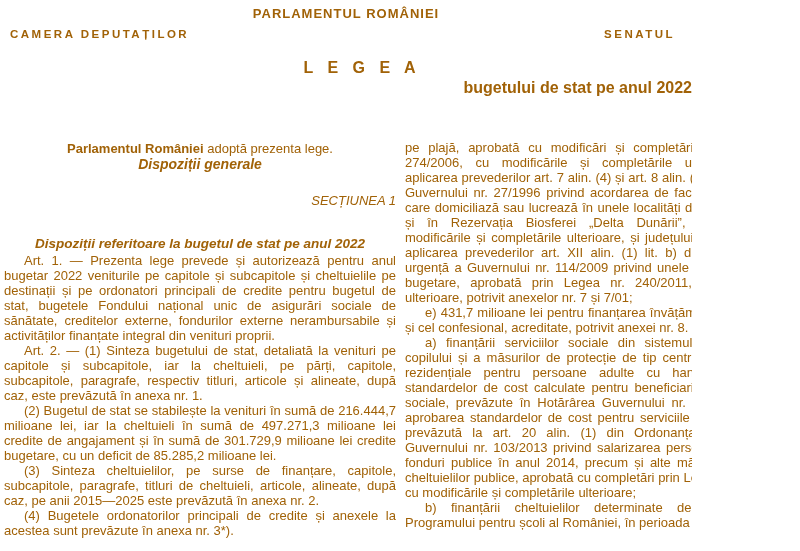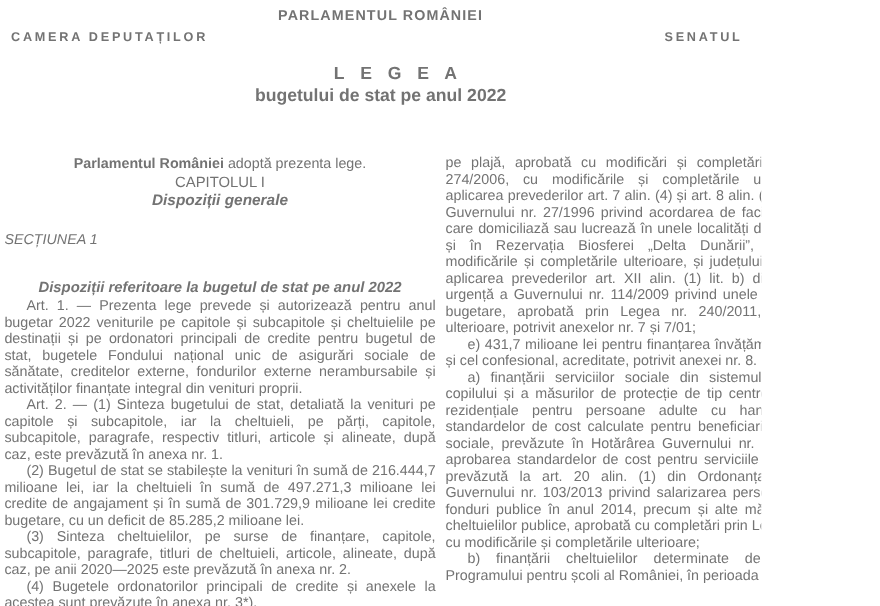--- a/index.html
+++ b/index.html
@@ -2,53 +2,53 @@
 <html lang="ro"><head>
 <meta charset="utf-8">
 <style>
   * { margin:0; padding:0; box-sizing:border-box; }
   html,body { background:#ffffff; }
   .page {
     position:relative;
     width:692px; height:551px;
     overflow:hidden;
     background:#ffffff;
-    color:#737373;
+    color:#a16207;
     font-family:"Liberation Sans", sans-serif;
   }
   
   .parliament {
     position:absolute; top:6px; left:0; width:100%;
     text-align:center; font-weight:bold;
     font-size:13px; letter-spacing:1px;
   }
   .chambers {
     position:absolute; top:28px; left:10px; right:17px;
     display:flex; justify-content:space-between;
     font-weight:bold; font-size:11.5px; letter-spacing:2.5px;align-items:center;
   }
   .law-title {
     position:absolute; top:59px; left:16px; width:100%;
     text-align:center; font-weight:bold;
     font-size:16px; letter-spacing:5px;
   }
   .law-subtitle {
     position:absolute; top:79px; left:0; width:100%;
-    text-align:center; font-weight:bold; font-size:16px;
+    text-align:right; font-weight:bold; font-size:16px;
   }
   
   .col { position:absolute; font-size:13px; line-height:15px; }
   .col-left  { left:4px;   top:119px; width:392px; }
   .col-right { left:405px; top:140px; width:387px; }
 
   .adopt         { text-align:center; margin-top:22px; line-height:16px; }
   .chapter       { text-align:center; line-height:17px; font-size:13.5px; }
   .chapter-title { text-align:center; font-weight:bold; font-size:14px;
                    line-height:15px; margin-bottom:20px;font-style:italic; }
-  .section       { text-align:left; font-style:italic; line-height:18px; }
+  .section       { text-align:right; font-style:italic; line-height:18px; }
   .section-title { text-align:center; font-style:italic; font-weight:bold;
                    font-size:13.5px; line-height:19px;margin-top:24px; }
 
   .col p {
     text-align:justify;
     text-indent:20px;
     line-height:15px;
   }
   .col p.no-indent { text-indent:0; }
 </style>
@@ -64,29 +64,28 @@
     <span>SENATUL</span>
   </div>
 
   <div class="law-title">L E G E A</div>
   <div class="law-subtitle">bugetului de stat pe anul 2022</div>
 
   <div class="col col-left">
     <div class="adopt">
       <b>Parlamentul României</b><span> adoptă prezenta lege.</span>
     </div>
-    <div class="chapter">CAPITOLUL I</div>
     <div class="chapter-title">Dispoziții generale</div>
     <div class="section">SECȚIUNEA 1</div>
     <div class="section-title">Dispoziții referitoare la bugetul de stat pe anul 2022</div>
 
     <p>Art. 1. — Prezenta lege prevede și autorizează pentru anul bugetar 2022 veniturile pe capitole și subcapitole și cheltuielile pe destinații și pe ordonatori principali de credite pentru bugetul de stat, bugetele Fondului național unic de asigurări sociale de sănătate, creditelor externe, fondurilor externe nerambursabile și activităților finanțate integral din venituri proprii.</p>
     <p>Art. 2. — (1) Sinteza bugetului de stat, detaliată la venituri pe capitole și subcapitole, iar la cheltuieli, pe părți, capitole, subcapitole, paragrafe, respectiv titluri, articole și alineate, după caz, este prevăzută în anexa nr. 1.</p>
     <p>(2) Bugetul de stat se stabilește la venituri în sumă de 216.444,7 milioane lei, iar la cheltuieli în sumă de 497.271,3 milioane lei credite de angajament și în sumă de 301.729,9 milioane lei credite bugetare, cu un deficit de 85.285,2 milioane lei.</p>
-    <p>(3) Sinteza cheltuielilor, pe surse de finanțare, capitole, subcapitole, paragrafe, titluri de cheltuieli, articole, alineate, după caz, pe anii 2020—2025 este prevăzută în anexa nr. 2.</p>
+    <p>(3) Sinteza cheltuielilor, pe surse de finanțare, capitole, subcapitole, paragrafe, titluri de cheltuieli, articole, alineate, după caz, pe anii 2015—2025 este prevăzută în anexa nr. 2.</p>
     <p>(4) Bugetele ordonatorilor principali de credite și anexele la acestea sunt prevăzute în anexa nr. 3*).</p>
   </div>
 
   <div class="col col-right">
     <p class="no-indent">pe plajă, aprobată cu modificări și completări prin Legea nr. 274/2006, cu modificările și completările ulterioare, pentru aplicarea prevederilor art. 7 alin. (4) și art. 8 alin. (3) din Ordonanța Guvernului nr. 27/1996 privind acordarea de facilități persoanelor care domiciliază sau lucrează în unele localități din Munții Apuseni și în Rezervația Biosferei „Delta Dunării”, republicată, cu modificările și completările ulterioare, și județului Suceava pentru aplicarea prevederilor art. XII alin. (1) lit. b) din Ordonanța de urgență a Guvernului nr. 114/2009 privind unele măsuri financiar-bugetare, aprobată prin Legea nr. 240/2011, cu modificările ulterioare, potrivit anexelor nr. 7 și 7/01;</p>
     <p>e) 431,7 milioane lei pentru finanțarea învățământului particular și cel confesional, acreditate, potrivit anexei nr. 8.</p>
     <p>a) finanțării serviciilor sociale din sistemul de protecție a copilului și a măsurilor de protecție de tip centre de zi și centre rezidențiale pentru persoane adulte cu handicap, în baza standardelor de cost calculate pentru beneficiari/tipuri de servicii sociale, prevăzute în Hotărârea Guvernului nr. 426/2020 privind aprobarea standardelor de cost pentru serviciile sociale, în limita prevăzută la art. 20 alin. (1) din Ordonanța de urgență a Guvernului nr. 103/2013 privind salarizarea personalului plătit din fonduri publice în anul 2014, precum și alte măsuri în domeniul cheltuielilor publice, aprobată cu completări prin Legea nr. 28/2014, cu modificările și completările ulterioare;</p>
     <p>b) finanțării cheltuielilor determinate de implementarea Programului pentru școli al României, în perioada ianuarie—</p>
   </div>
 

